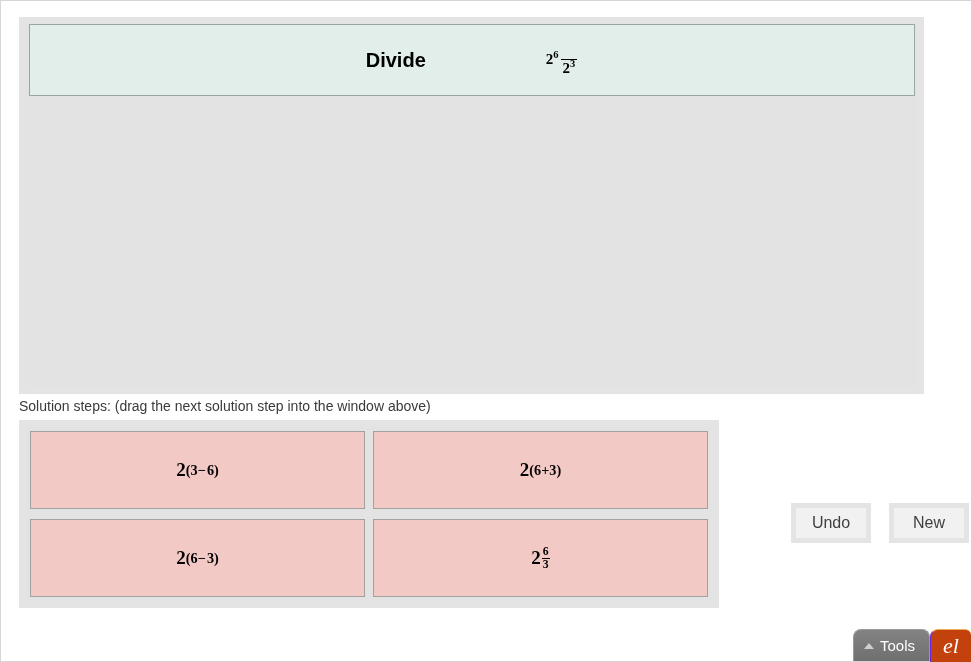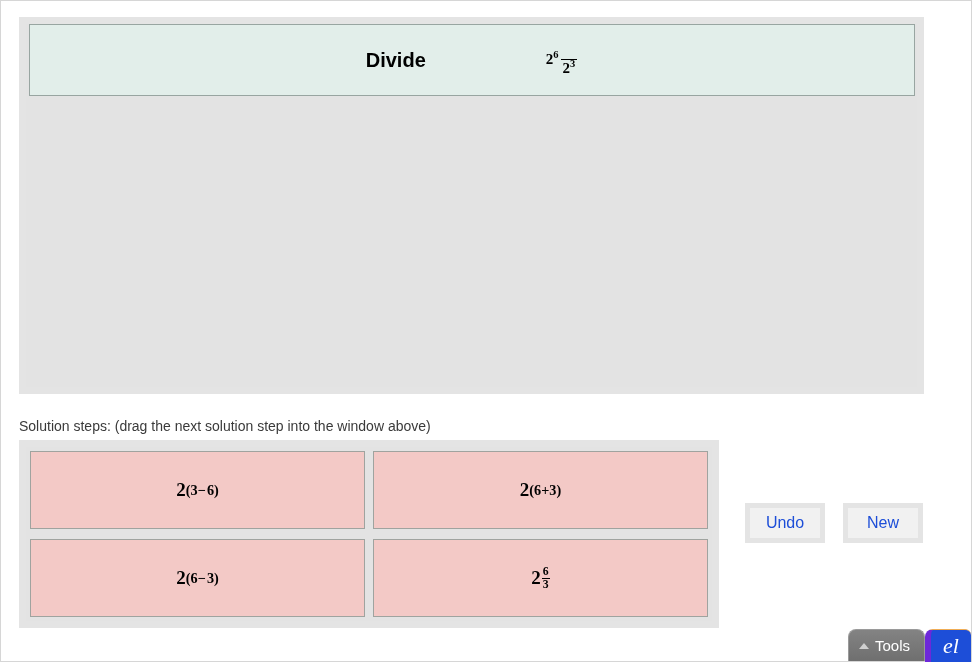--- a/index.html
+++ b/index.html
@@ -84,21 +84,21 @@
     font-size: 0.62em;
     line-height: 1;
     vertical-align: 0.35em;
     margin-left: 1px;
   }
   .sfrac .num { padding: 0 1px; }
   .sfrac .den { padding: 0 1px; border-top: 1px solid #000; }
 
   
   .instruction {
-    margin-top: 24px;
+    margin-top: 4px;
     font-size: 14px;
     color: #3a3a3a;
   }
   .tiles-panel {
     margin-top: 6px;
     width: 700px;
     height: 188px;
     box-sizing: border-box;
     border: 7px solid #e4e4e4;
     background: #e3e3e3;
@@ -121,25 +121,26 @@
 
   
   .btn {
     position: absolute;
     width: 80px;
     height: 40px;
     box-sizing: border-box;
     border: 5px solid #e4e4e4;
     background: #f1f1f1;
     font-size: 16px;
-    color: #1d4ed8;
+    color: #404040;
     display: flex;
     align-items: center;
     justify-content: center;
     cursor: pointer;
+    margin-left: 46px;
   }
   .btn-undo { top: 502px; left: 744px; }
   .btn-new  { top: 502px; left: 842px; }
 
   
   .tools-tray {
     position: absolute;
     right: 0;
     bottom: 0;
     height: 32px;
@@ -162,28 +163,28 @@
   }
   .tools-caret {
     width: 0; height: 0;
     border-left: 5px solid transparent;
     border-right: 5px solid transparent;
     border-bottom: 6px solid #cfcfcf;
   }
   .tools-badge {
     width: 40px;
     height: 32px;
-    background: #1d4ed8;
+    background: #c2410c;
     border-top-left-radius: 8px;
     border-top-right-radius: 6px;
     display: flex;
     align-items: center;
     justify-content: center;
     border-top: 1px solid #f0ad55;
-    border-left: 6px solid #6d28d9;
+    border-left: 1px solid #6d28d9;
   }
   .tools-badge span {
     font-family: "Brush Script MT", "Segoe Script", cursive;
     font-size: 22px;
     color: #fff;
     font-style: italic;
   }
 </style>
 </head>
 <body>

